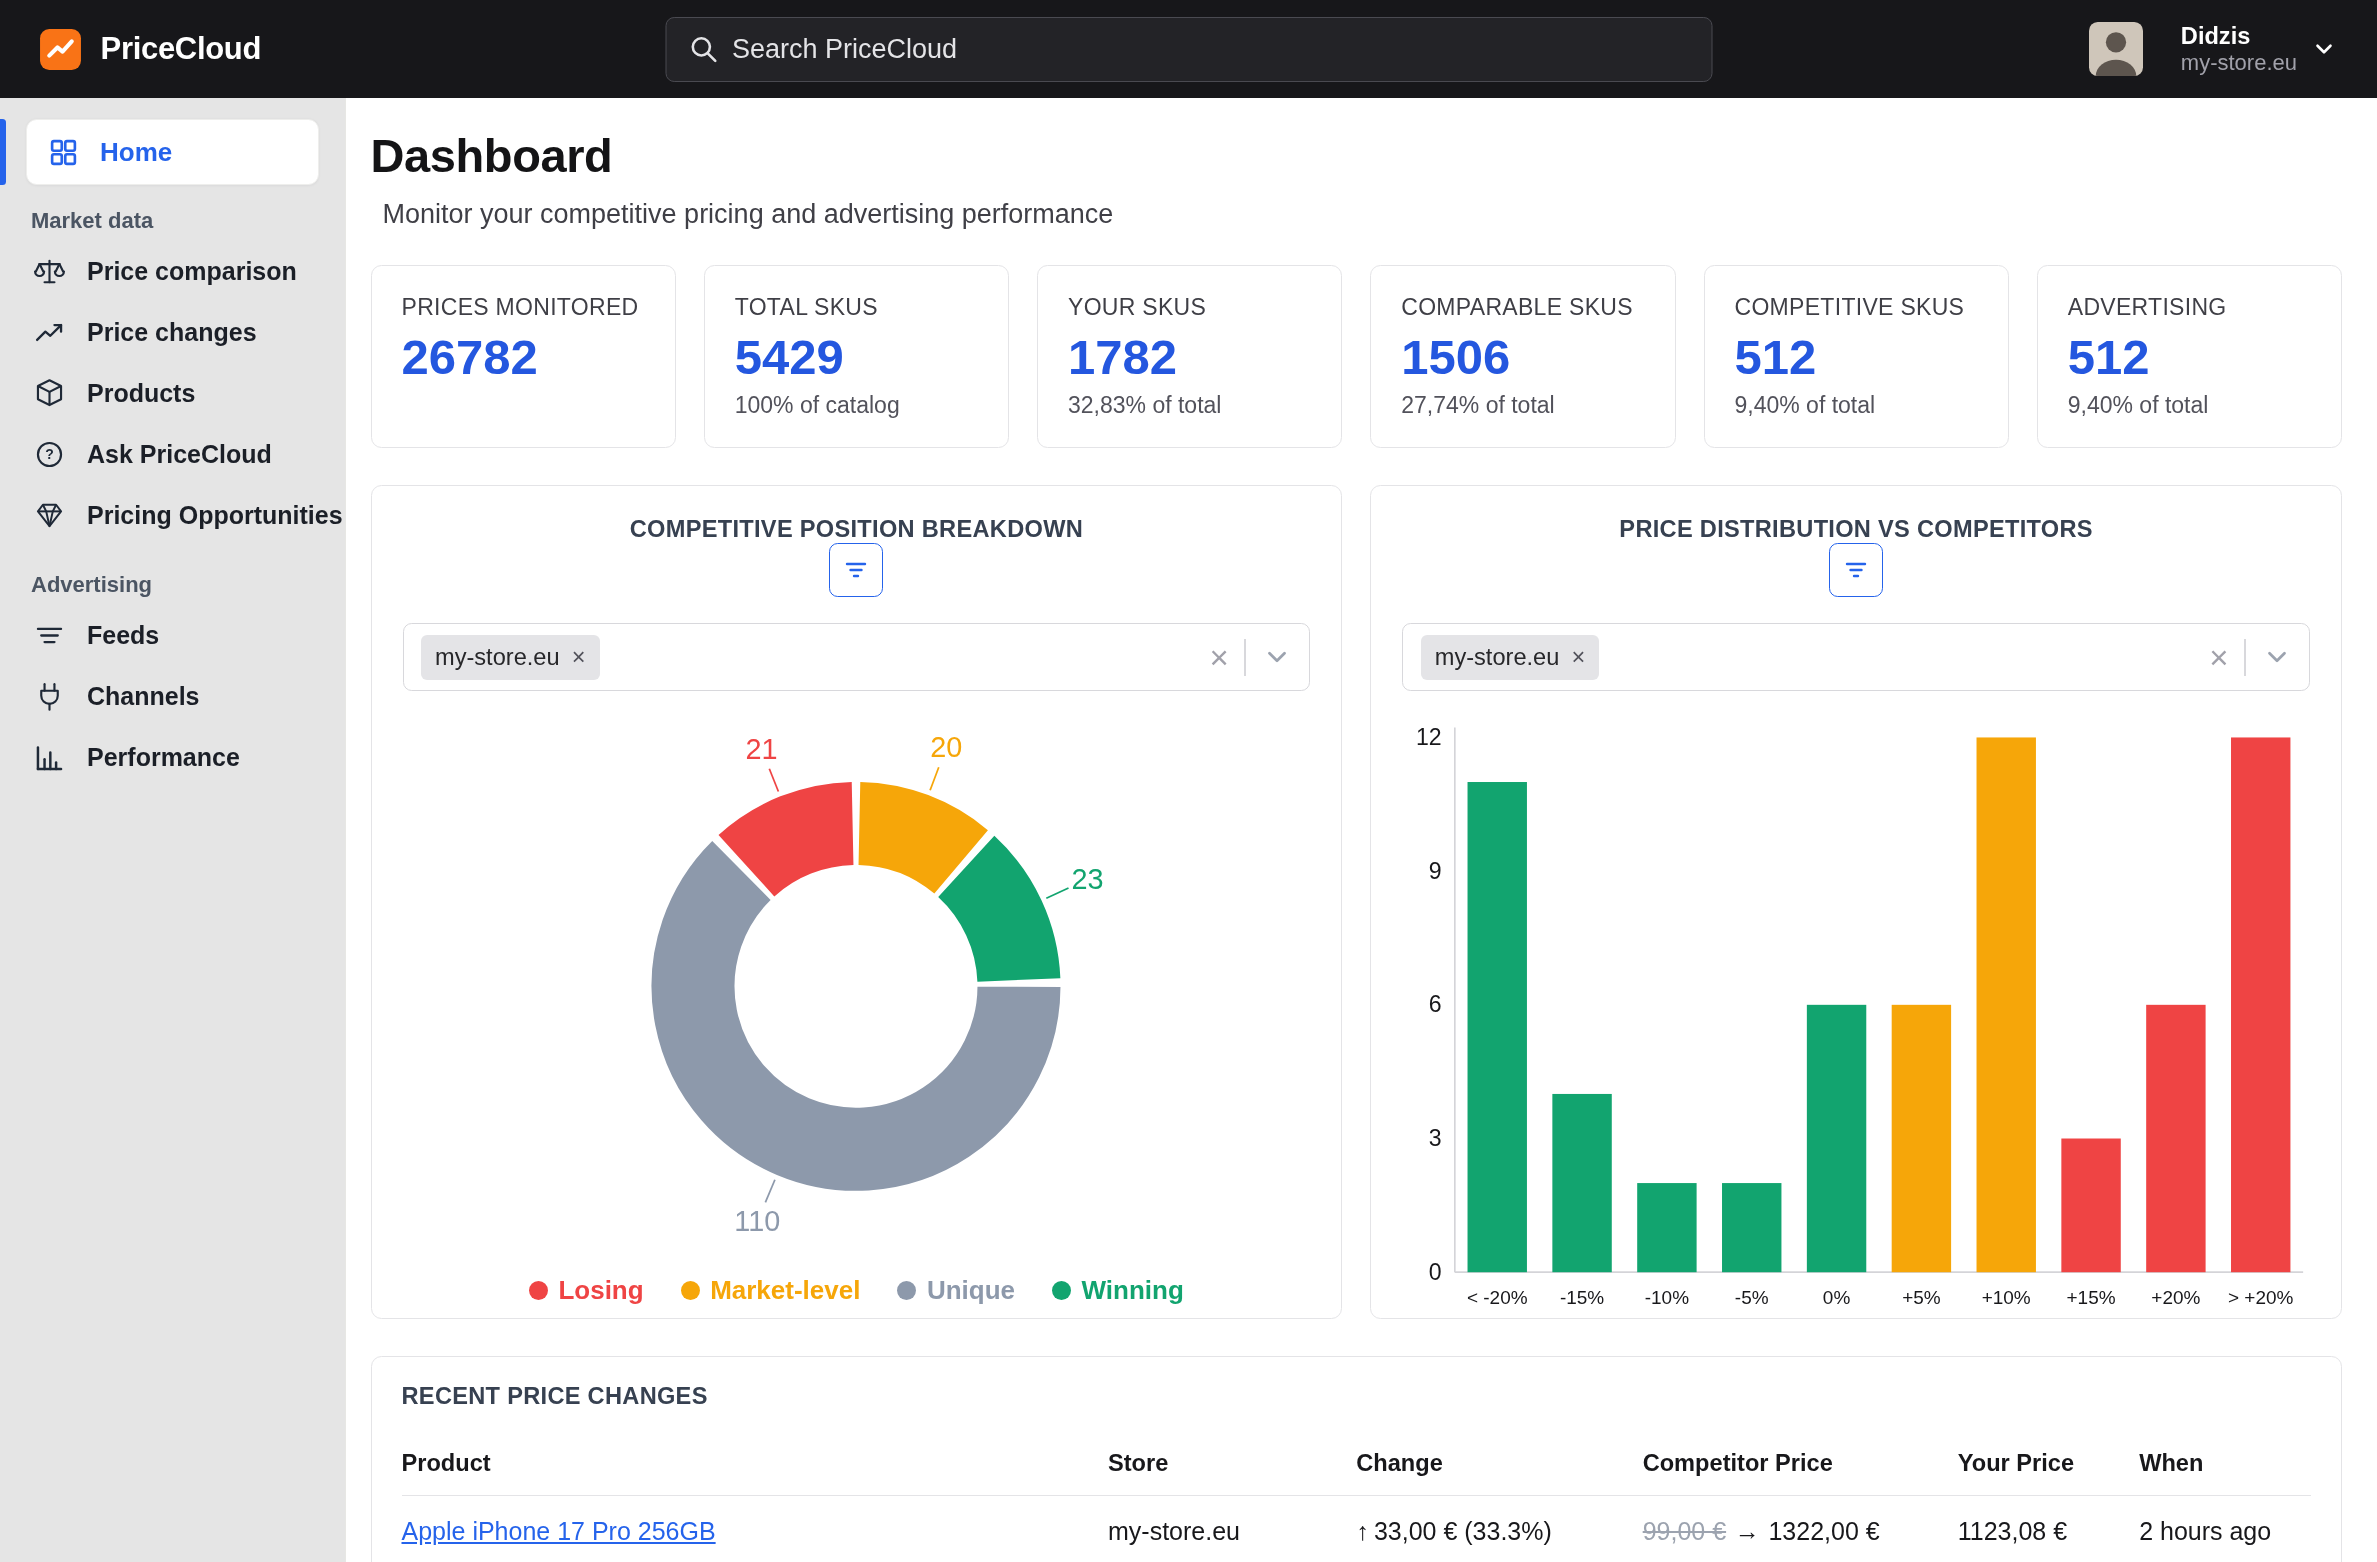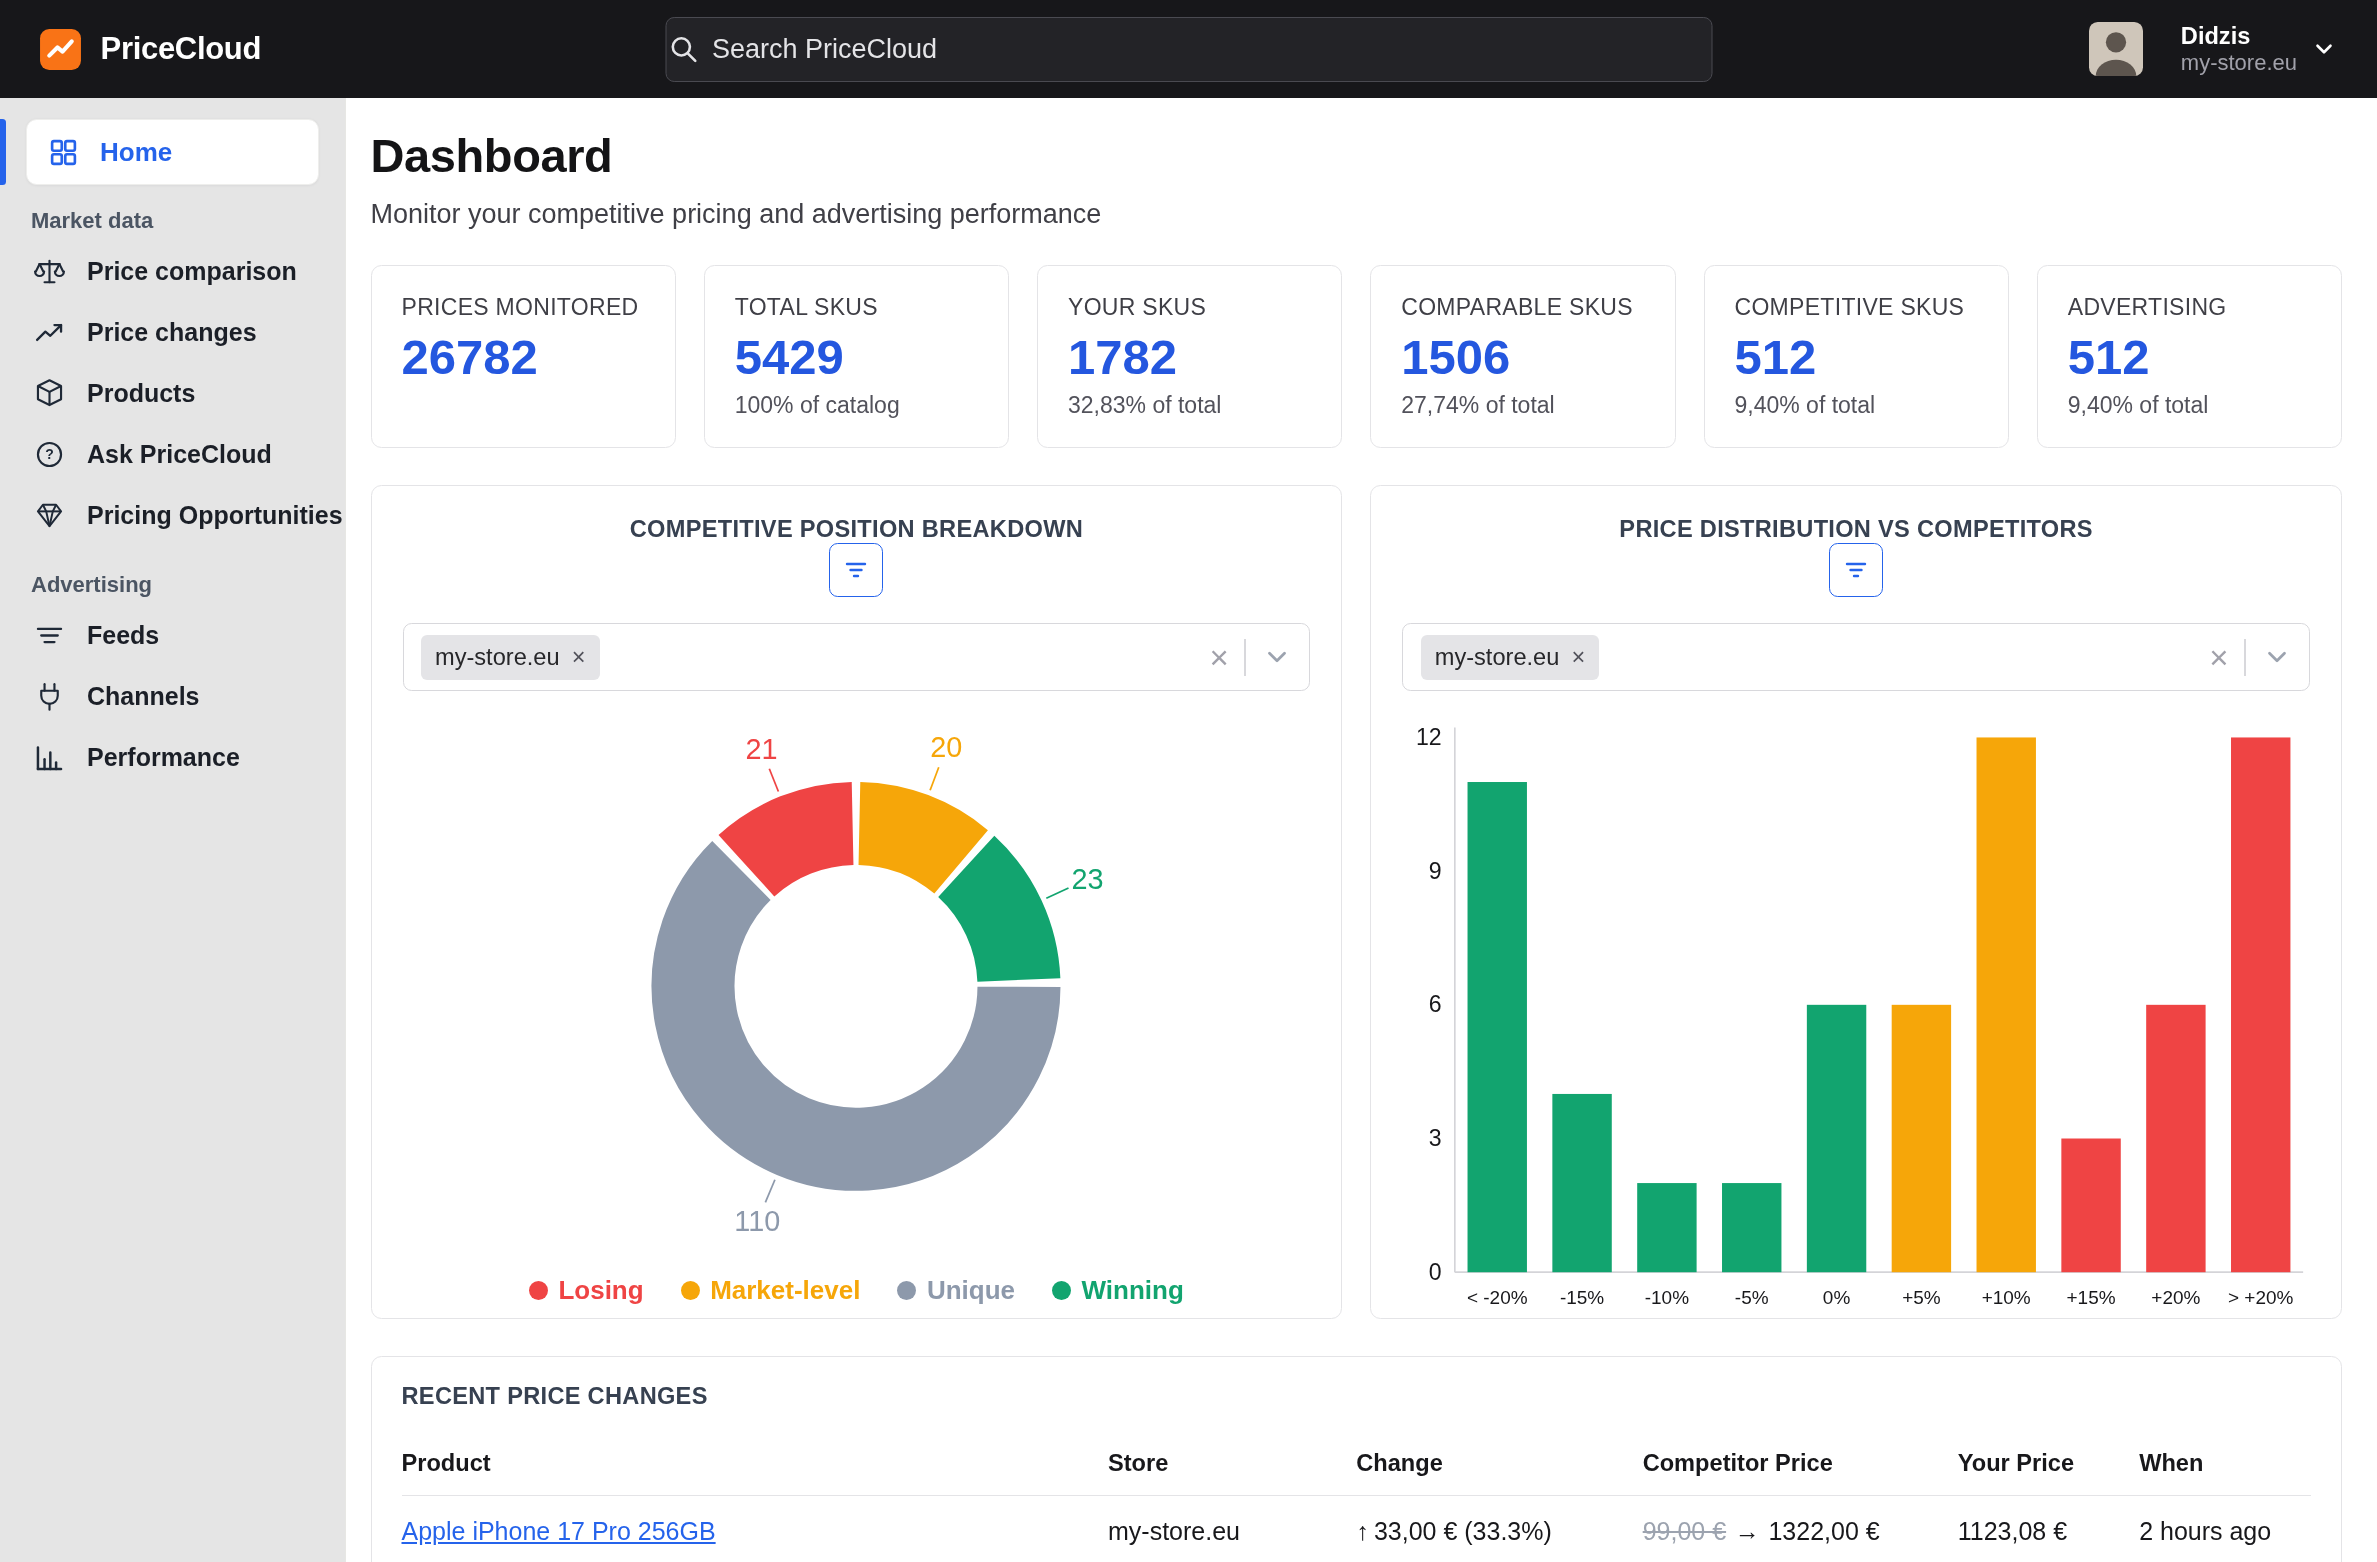--- a/index.html
+++ b/index.html
@@ -2,21 +2,21 @@
 <html style="font-size:14px"><head>
 <meta charset="utf-8">
 <style>
   *{margin:0;padding:0;box-sizing:border-box;}
   html,body{width:2377px;height:1563px;overflow:hidden;background:#fff;font-family:"Liberation Sans",sans-serif;color:#18181b;}
 
   
   .topbar{height:98px;background:#17171a;display:flex;align-items:center;position:relative;justify-content:center;}
   .brand{display:flex;align-items:center;gap:17.5px;padding-left:38px;cursor:pointer;}
   .brand-name{color:#fff;font-size:31px;font-weight:700;letter-spacing:-0.3px;}
-  .search-box{position:absolute;left:50%;transform:translateX(-50%);width:1047px;height:65px;background:#232327;border:0.9px solid #4a4a51;border-radius:8.7px;display:flex;align-items:center;gap:14px;padding:0 2px;}
+  .search-box{position:absolute;left:50%;transform:translateX(-50%);width:1047px;height:65px;background:#232327;border:0.9px solid #4a4a51;border-radius:8.7px;display:flex;align-items:center;gap:14px;padding:0 22px;}
   .search-input{flex:1;background:transparent;border:none;outline:none;color:#f4f4f5;font-size:27px;font-family:inherit;}
   .search-input::placeholder{color:#e4e4e7;opacity:1;}
   .user-menu{margin-left:auto;margin-right:40px;display:flex;align-items:center;gap:14px;cursor:pointer;}
   .avatar{width:54px;height:54px;border-radius:8.7px;overflow:hidden;flex:0 0 auto;}
   .user-text{display:flex;flex-direction:column;line-height:1.15;margin-left:24px;}
   .user-name{color:#fff;font-size:23.6px;font-weight:600;}
   .user-store{color:#a1a1aa;font-size:22px;}
 
   
   .shell{display:flex;height:1465px;}
@@ -24,21 +24,21 @@
   .active-bar{position:absolute;left:0;top:21px;width:6.1px;height:66px;background:#2563eb;border-radius:0 3.5px 3.5px 0;}
   .nav-home{display:flex;align-items:center;gap:19px;margin:21px 26px 23px 26px;height:66px;background:#fff;border:0.9px solid #eeeeec;border-radius:10.5px;padding-left:19px;color:#2563eb;font-size:26px;font-weight:700;box-shadow:0 0.9px 2.6px rgba(16,24,40,.05);cursor:pointer;}
   .section-label{margin:17.5px 0 7px 31px;font-size:22px;font-weight:700;color:#4b5563;}
   .section-label.second{margin-top:26px;}
   .nav-item{display:flex;align-items:center;gap:21px;height:61px;padding-left:33px;font-size:25px;font-weight:600;color:#1b1f27;cursor:pointer;}
   .nav-item svg{flex:0 0 auto;}
 
   
   .main{flex:1;padding:30px 35px 0 24.5px;overflow:hidden;}
   .page-title{font-size:47px;font-weight:700;color:#141416;letter-spacing:-0.4px;}
-  .page-subtitle{margin-top:15.7px;font-size:27px;color:#3f3f46;}
+  .page-subtitle{margin-top:15.7px;font-size:27px;color:#3f3f46;margin-left:12px;}
 
   .kpi-row{margin-top:35px;display:flex;gap:28px;}
   .kpi-card{flex:1;border:0.9px solid #e4e4e7;border-radius:10.5px;padding:28px 30px;background:#fff;}
   .kpi-label{font-size:23px;color:#3f3f46;letter-spacing:0.3px;white-space:nowrap;}
   .kpi-value{margin-top:8.7px;font-size:49px;font-weight:700;color:#2457df;}
   .kpi-sub{margin-top:7px;font-size:23px;color:#52525b;}
 
   .charts-row{margin-top:37px;display:flex;gap:28px;}
   .chart-card{flex:1;height:834px;border:0.9px solid #e4e4e7;border-radius:10.5px;padding:30px 31px;background:#fff;}
   .card-head{display:flex;align-items:center;justify-content:space-between;flex-direction:column;}

